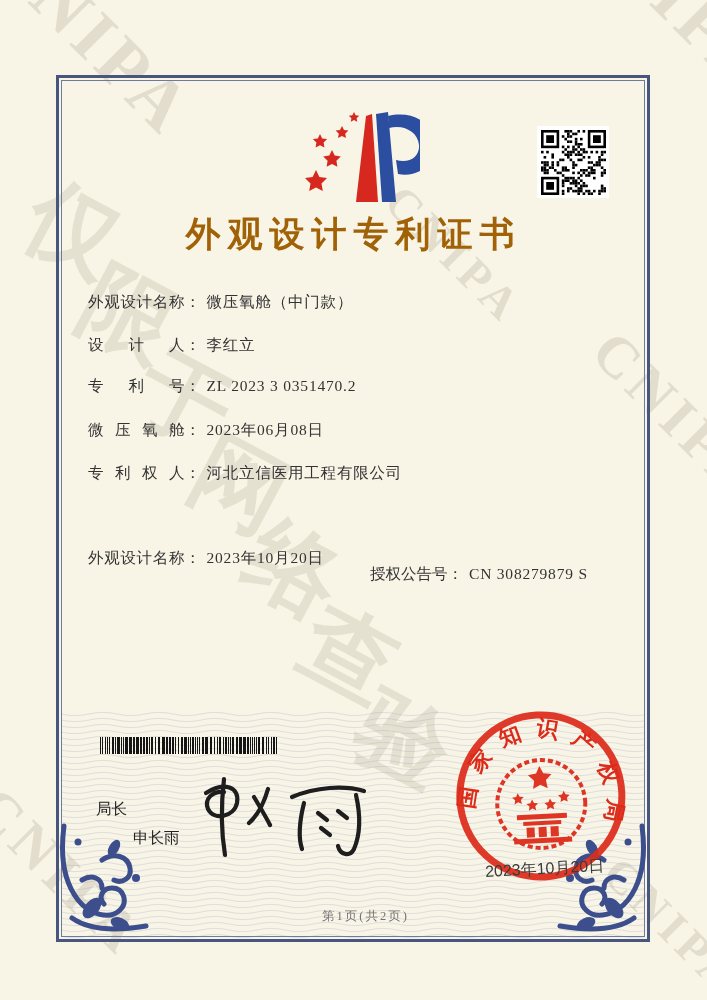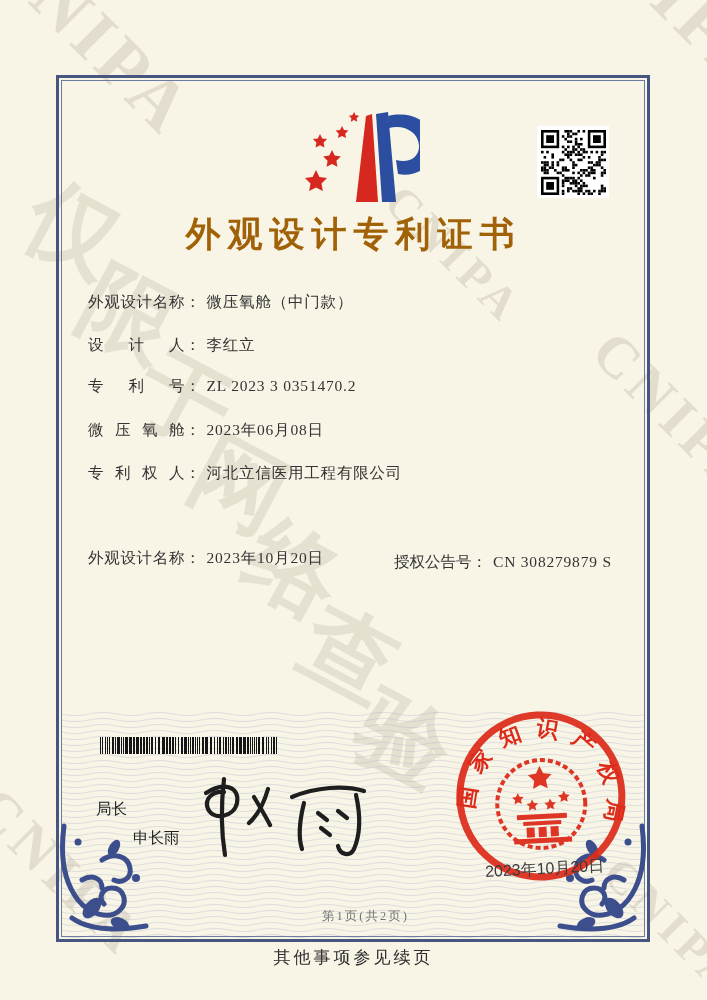--- a/index.html
+++ b/index.html
@@ -31,21 +31,21 @@
   #logo{position:absolute; left:296px; top:108px; width:124px; height:100px; z-index:3;}
   #qr{position:absolute; left:537px; top:126px; width:72px; height:72px; background:#fff;
       z-index:3; display:flex; align-items:center; justify-content:center;}
   #title{position:absolute; left:0; top:211px; width:707px; text-align:center;
       font-size:35px; font-weight:bold; letter-spacing:7px; color:#a16207; z-index:3;}
   
   .row{position:absolute; left:88px; font-size:15.5px; z-index:3; white-space:nowrap; color:#333;}
   .lbl{display:inline-block; width:97px; text-align:justify; text-align-last:justify; letter-spacing:0.5px;}
   .colon{margin-right:6px;}
   .val{letter-spacing:0.8px;}
-  .pair2{position:absolute; left:282px; top:4px;margin-left:24px;}
+  .pair2{position:absolute; left:282px; top:16px;}
   
   .para{position:absolute; left:88px; width:534px; font-size:14.5px; line-height:1.87;
       text-indent:2em; text-align:justify; color:#3a3a3a; z-index:3; letter-spacing:0.4px;}
   
   #barcode{position:absolute; left:100px; top:737px; width:180px; height:17px; z-index:3;}
   #sig-title{position:absolute; left:96px; top:799px; font-size:15.5px; z-index:3;
       font-family:"Liberation Sans","DejaVu Sans",sans-serif; color:#222;}
   #sig-name{position:absolute; left:96px; top:828px; font-size:15.5px; z-index:3;
       font-family:"Liberation Sans","DejaVu Sans",sans-serif; color:#222;margin-left:37px;}
   #sig-hand{position:absolute; left:188px; top:765px; width:210px; height:95px; z-index:3;}
@@ -487,15 +487,14 @@
         <rect x="73" y="117" width="8" height="10"></rect>
         <rect x="85" y="117" width="8" height="10"></rect>
         <rect x="97" y="117" width="8" height="10"></rect>
         <rect x="60" y="128" width="58" height="5"></rect>
       </g>
       <text x="89" y="164" text-anchor="middle" font-size="16" fill="#3a3a3a" font-family="Liberation Sans, DejaVu Sans, sans-serif">2023年10月20日</text>
     </svg>
   </div>
 
   <div id="page-info">第1页(共2页)</div>
-  <div id="cont-note">其他事项参见续页</div>
 
 </div>
 
 </body></html>

